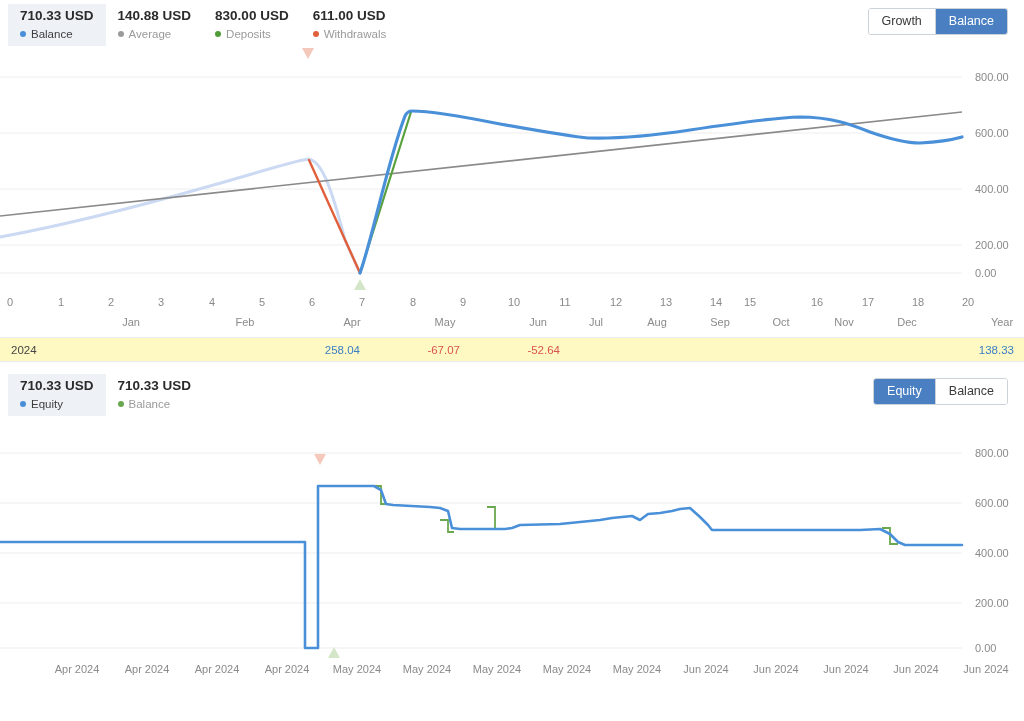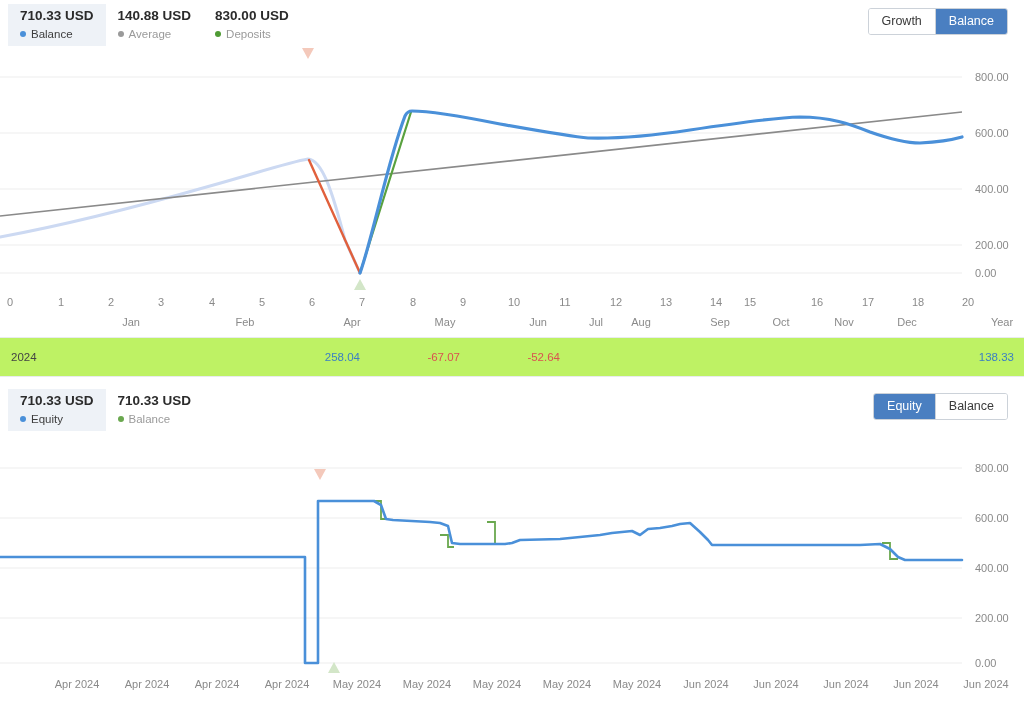--- a/index.html
+++ b/index.html
@@ -84,22 +84,22 @@
     white-space: nowrap;
   }
   .tick-num { top: 1px; }
   .tick-month { top: 21px; }
 
   
   .data-table { width: 1024px; font-size: 11.5px; }
   .tbl-row {
     display: flex;
     align-items: center;
-    height: 40px;
-    background: #bef264;
+    height: 25px;
+    background: #fef9c3;
     border-top: 1px solid #e9ebee;
     border-bottom: 1px solid #e9ebee;
   }
   .tbl-year { width: 200px; padding-left: 11px; color: #444; }
   .tbl-cell { text-align: right; }
   .c-profit { width: 160px; color: #3b7fc4; }
   .c-neg1   { width: 100px; color: #d9534f; }
   .c-neg2   { width: 100px; color: #d9534f; }
   .tbl-spacer { flex: 1; }
   .tbl-total-cell { width: 120px; text-align: right; padding-right: 10px; color: #3b7fc4; }
@@ -139,20 +139,27 @@
       <div class="legend-label">
         <span class="dot" style="background:#9a9a9a"></span>
         <span>Average</span>
       </div>
     </div>
     <div class="legend-item">
       <div class="legend-value">830.00 USD</div>
       <div class="legend-label">
         <span class="dot" style="background:#4f9b34"></span>
         <span>Deposits</span>
+      </div>
+    </div>
+    <div class="legend-item">
+      <div class="legend-value">611.00 USD</div>
+      <div class="legend-label">
+        <span class="dot" style="background:#e1603c"></span>
+        <span>Withdrawals</span>
       </div>
     </div>
 
     <div class="toggle-group" style="right:16px;margin-left:28px;">
       <button class="toggle-btn">Growth</button>
       <div class="toggle-sep"></div>
       <button class="toggle-btn on">Balance</button>
     </div>
   </div>
 
@@ -217,21 +224,21 @@
     <span class="tick-num" style="left:918px">18</span>
     <span class="tick-num" style="left:968px">20</span>
 
     <span class="tick-month" style="left:131px">Jan</span>
     <span class="tick-month" style="left:245px">Feb</span>
 
     <span class="tick-month" style="left:352px">Apr</span>
     <span class="tick-month" style="left:445px">May</span>
     <span class="tick-month" style="left:538px">Jun</span>
     <span class="tick-month" style="left:596px">Jul</span>
-    <span class="tick-month" style="left:641px">Aug</span>
+    <span class="tick-month" style="left:657px">Aug</span>
     <span class="tick-month" style="left:720px">Sep</span>
     <span class="tick-month" style="left:781px">Oct</span>
     <span class="tick-month" style="left:844px">Nov</span>
     <span class="tick-month" style="left:907px">Dec</span>
     <span class="tick-month" style="left:1002px">Year</span>
   </div>
 </div>
 
 <div class="data-table">
   <div class="tbl-row">

